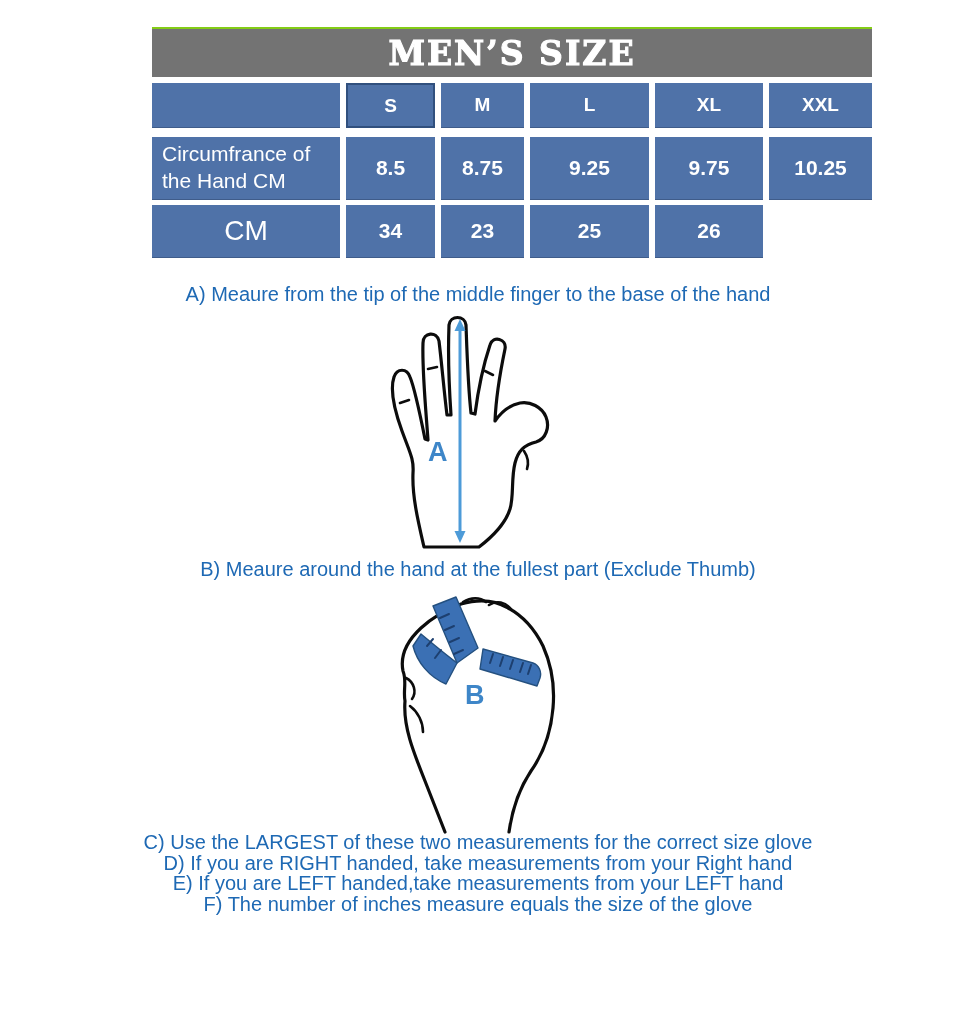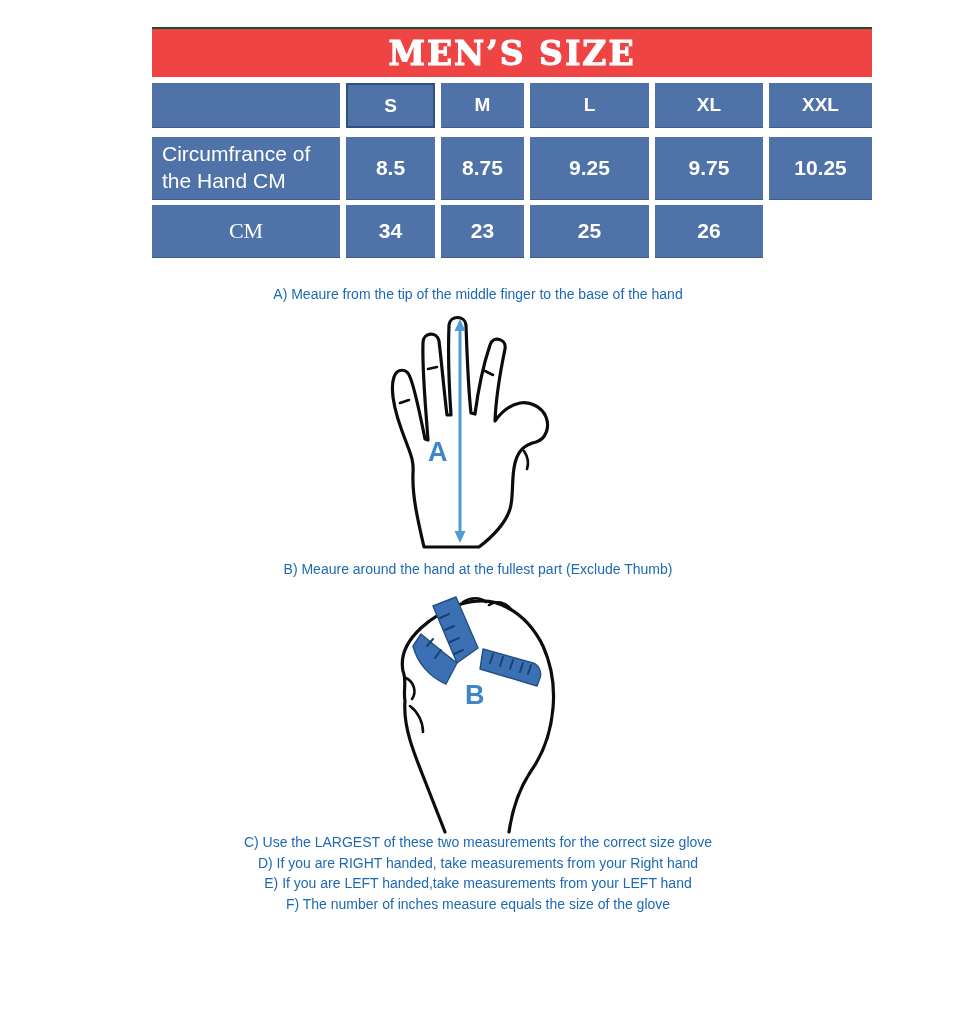--- a/index.html
+++ b/index.html
@@ -5,25 +5,25 @@
   * { margin:0; padding:0; box-sizing:border-box; }
   html,body { background:#ffffff; }
   .canvas {
     position:relative; width:956px; height:1024px; background:#ffffff;
     font-family:"Liberation Sans", sans-serif; overflow:hidden;
   }
 
   
   .table-wrap { position:absolute; left:152px; top:27px; width:720px; }
   .title-bar {
-    height:50px; background:#ef4444; color:#ffffff;
+    height:50px; background:#737373; color:#ffffff;
     font-family:"DejaVu Serif", serif; font-weight:bold;
     font-size:33px; letter-spacing:2px; text-align:center; line-height:50px;
     -webkit-text-stroke:1.1px #ffffff;
-    border-top:2px solid #14532d;
+    border-top:2px solid #84cc16;
   }
   .trow {
     display:grid;
     grid-template-columns:188px 89px 83px 119px 108px 103px;
     column-gap:6px;
   }
   .row-sizes { height:45px; margin-top:6px; }
   .row-circ  { height:63px; margin-top:9px; }
   .row-cm    { height:53px; margin-top:5px; }
   .cell {
@@ -31,26 +31,26 @@
     display:flex; align-items:center; justify-content:center;
     border-bottom:1px solid #3f5c8a;
   }
   .cell.head { font-weight:bold; font-size:19px; }
   .cell.sel  { border:2px solid #31507E; }
   .cell.num  { font-weight:bold; font-size:21px; }
   .cell.label {
     justify-content:flex-start; text-align:left;
     font-size:21px; line-height:1.28; padding:0 6px 0 10px;
   }
-  .cell.label-center { font-size:22px;font-family:Liberation Serif, serif; }
+  .cell.label-center { font-size:28px; }
 
   
   .instr {
     position:absolute; left:0; width:956px; text-align:center;
-    color:#1E69B4; font-size:14px; line-height:20.6px;
+    color:#1E69B4; font-size:20px; line-height:20.6px;
   }
   .instr-a { top:284px; }
   .instr-b { top:559px; }
   .instr-block { top:832px; }
 
   
   .diagram { position:absolute; }
   .hand-a { left:372px; top:311px; }
   .fist-b { left:383px; top:586px; }
   .outline { fill:#ffffff; stroke:#0c0c0c; stroke-width:3.2; stroke-linejoin:round; stroke-linecap:round; }

